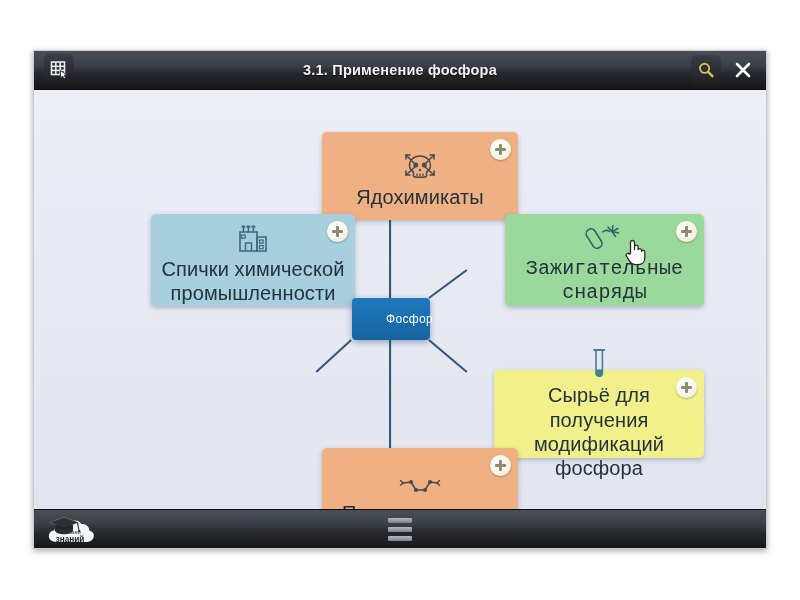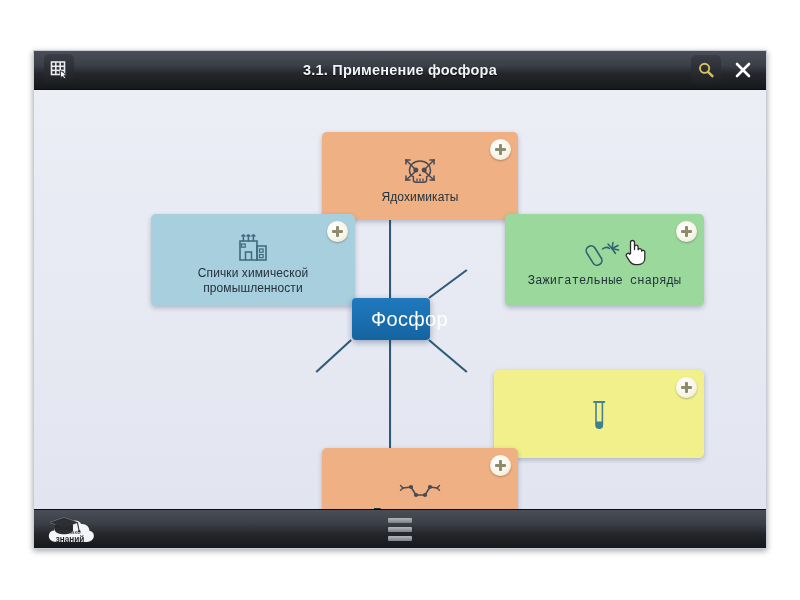--- a/index.html
+++ b/index.html
@@ -75,21 +75,21 @@
     justify-content: center;
     cursor: pointer;
   }
   .node .nicon {
     height: 40px;
     display: flex; align-items: flex-end; justify-content: center;
     margin-bottom: 2px;
   }
   .node .nlabel {
     text-align: center;
-    font-size: 12px;
+    font-size: 20px;
     line-height: 1.22;
     color: #23323c;
     padding: 0 10px;
     letter-spacing: 0.1px;
   }
   .plus {
     position: absolute;
     top: 7px; right: 7px;
     width: 21px; height: 21px;
     border-radius: 50%;
@@ -107,21 +107,21 @@
   .center-node {
     position: absolute;
     border-radius: 4px;
     background: linear-gradient(to bottom, #1f79bd 0%, #1a6fb0 50%, #15639f 100%);
     box-shadow: 0 2px 6px rgba(20,50,90,0.40);
     display: flex; align-items: center; justify-content: center;
     cursor: pointer;
   }
   .center-node span {
     color: #ffffff;
-    font-size: 20px;
+    font-size: 12px;
     letter-spacing: 0.3px;
     margin-left: 37px;
   }
 
   
   .bottombar {
     position: absolute;
     left: 0; bottom: 0;
     width: 100%; height: 39px;
     background: linear-gradient(to bottom, #4a4e56 0%, #3b3f47 35%, #25272c 62%, #16171b 100%);
@@ -281,20 +281,21 @@
 
 
     <div class="node" style="left:460px; top:280px; width:210px; height:88px; background:#f2f08a;">
       <span class="nicon">
         <svg width="26" height="34" viewBox="0 0 26 34">
           <path d="M10 3 L10 26 a3.2 3.2 0 0 0 6.4 0 L16.4 3" fill="none" stroke="#46818f" stroke-width="1.6"></path>
           <line x1="8" y1="3" x2="18.4" y2="3" stroke="#46818f" stroke-width="1.8" stroke-linecap="round"></line>
           <path d="M10 22.5 L10 26 a3.2 3.2 0 0 0 6.4 0 L16.4 22.5 Z" fill="#3f7f93" stroke="none"></path>
         </svg>
       </span>
+      <span class="nlabel">Сырьё для получения модификаций фосфора</span>
       <span class="plus"></span>
     </div>
 
     <div class="node" style="left:288px; top:358px; width:196px; height:88px; background:#efb083;">
       <span class="nicon">
         <svg width="44" height="26" viewBox="0 0 44 26">
           <g fill="none" stroke="#4a4a52" stroke-width="1.5" stroke-linecap="round" stroke-linejoin="round">
             <polyline points="5,10 13,9 18,17 27,17 32,9 39,10"></polyline>
           </g>
           <g fill="#4a4a52">

